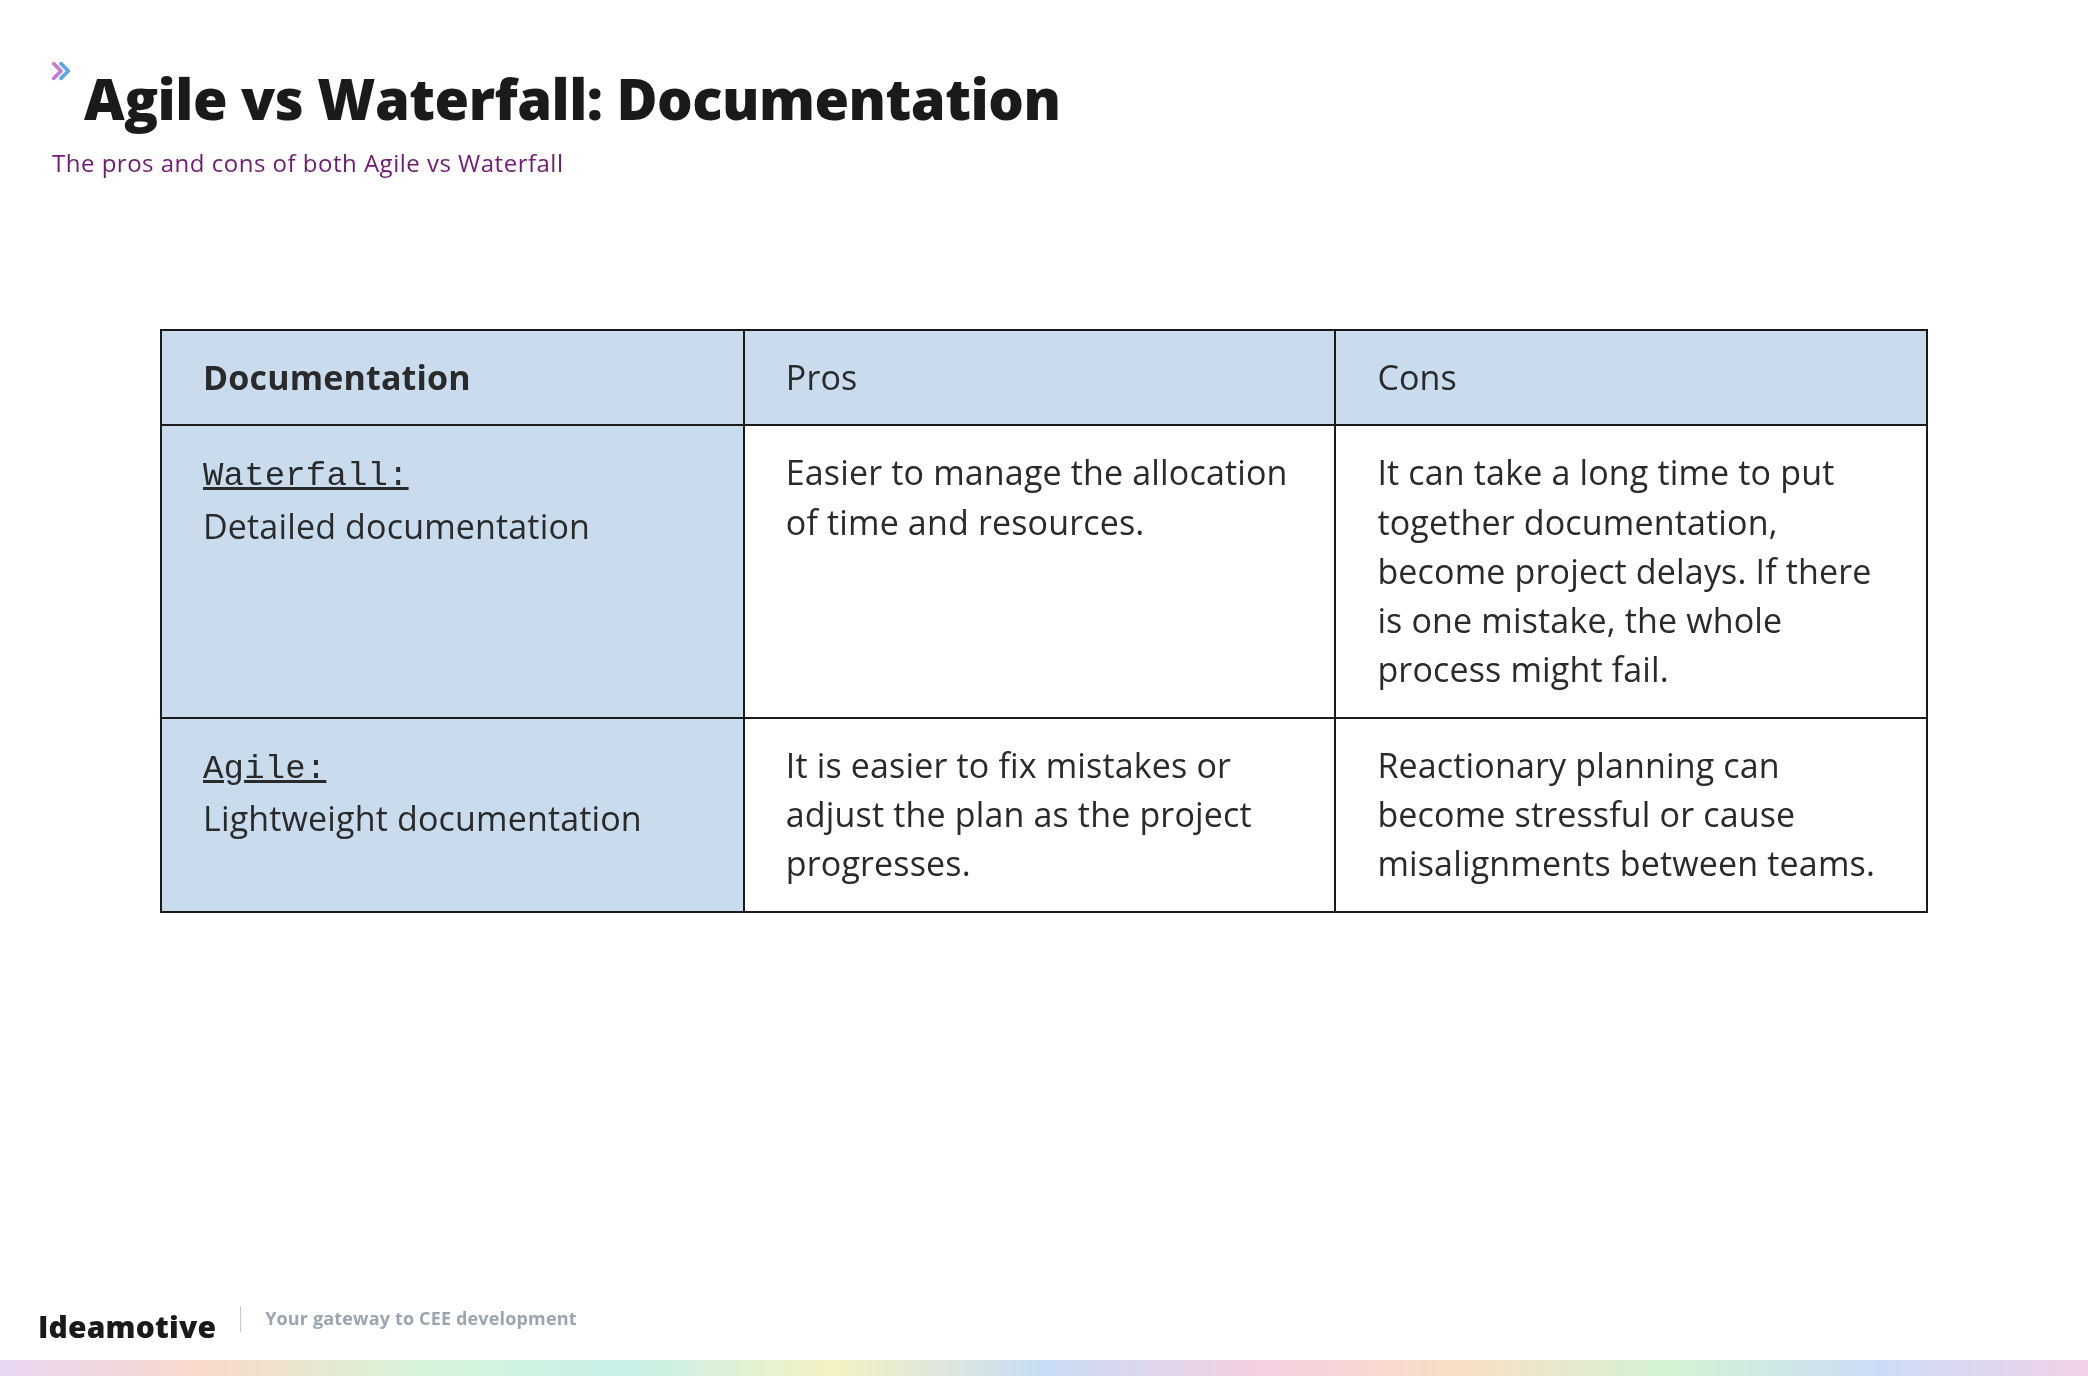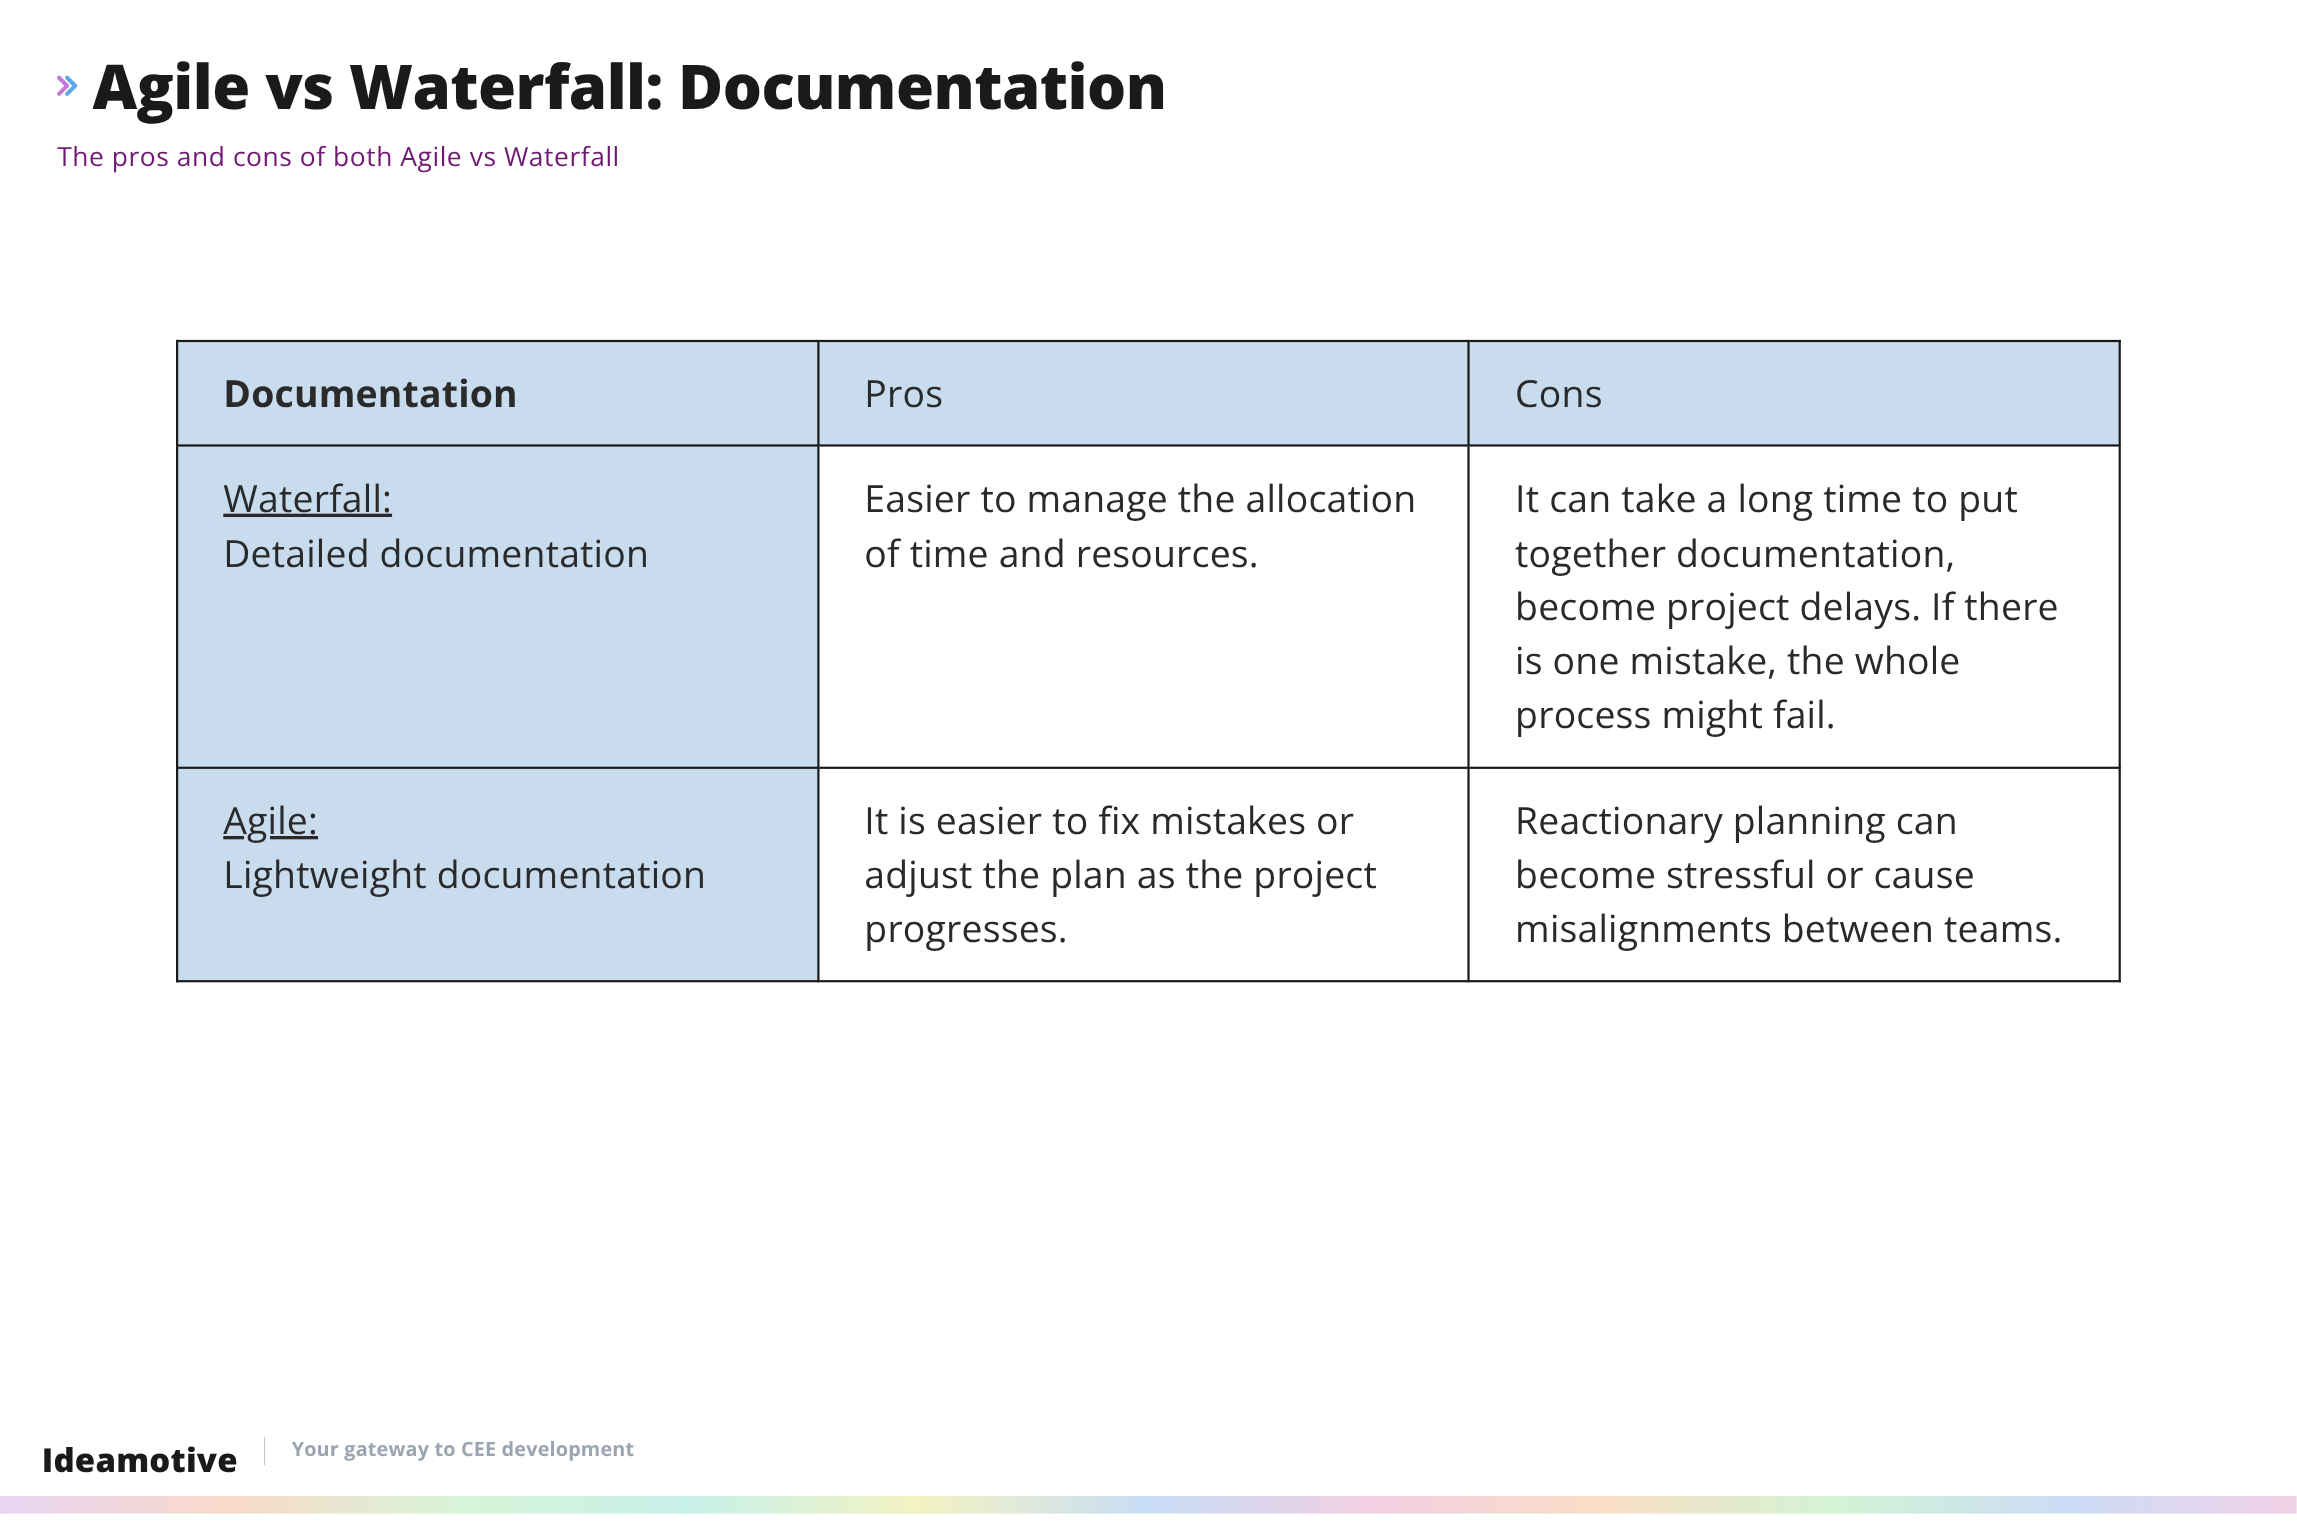--- a/index.html
+++ b/index.html
@@ -13,22 +13,23 @@
       width: 2088px;
       height: 1392px;
       position: relative;
       letter-spacing: 0.01em;
     }
     .header {
       padding: 40px 50px 0 50px;
     }
     .title-row {
       display: flex;
-      align-items: center;
+      align-items: flex-start;
       gap: 12px;
+      margin-top: 20px;
     }
     .chevron-icon {
       width: 22px;
       height: 22px;
       flex-shrink: 0;
     }
     .page-title {
       font-size: 56px;
       font-weight: 800;
       color: #1a1a1a;
@@ -64,20 +65,21 @@
     }
     th.col-doc {
       font-weight: 700;
       font-size: 34px;
     }
     td.row-label {
       background: #c8dcee;
     }
     .row-label-title {
       text-decoration: underline;
+      font-family: Liberation Mono, monospace;
     }
     col.c1 { width: 33%; }
     col.c2 { width: 33.5%; }
     col.c3 { width: 33.5%; }
     .footer {
       position: absolute;
       bottom: 16px;
       left: 0;
       right: 0;
       height: 70px;

